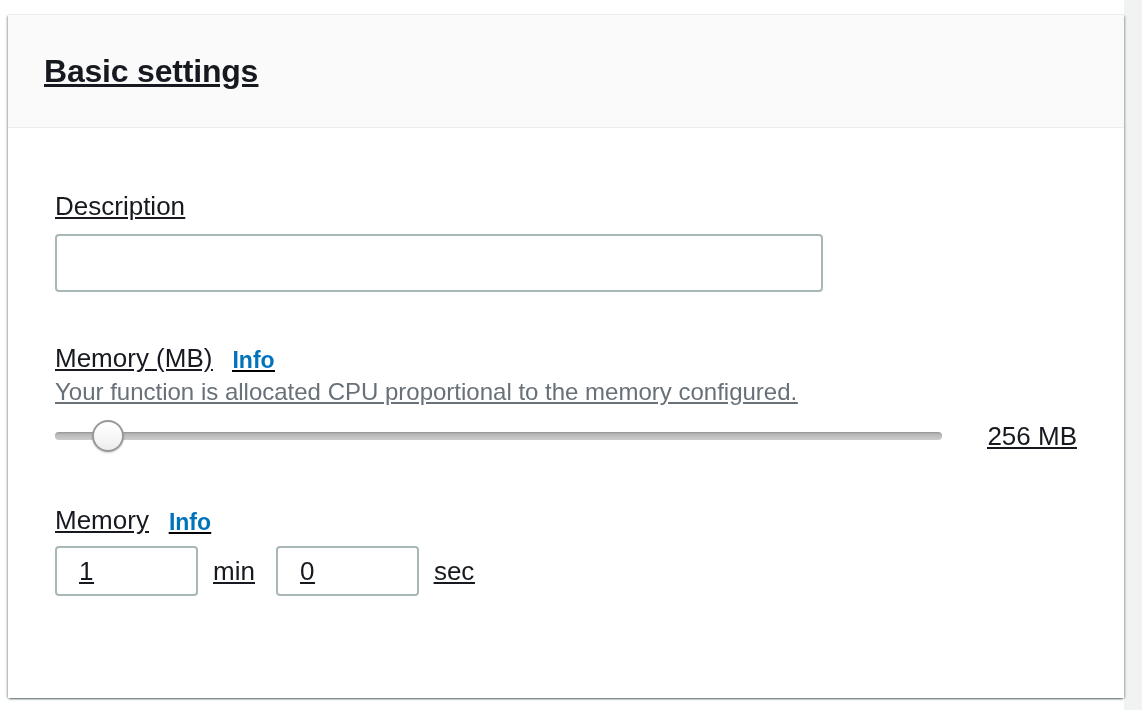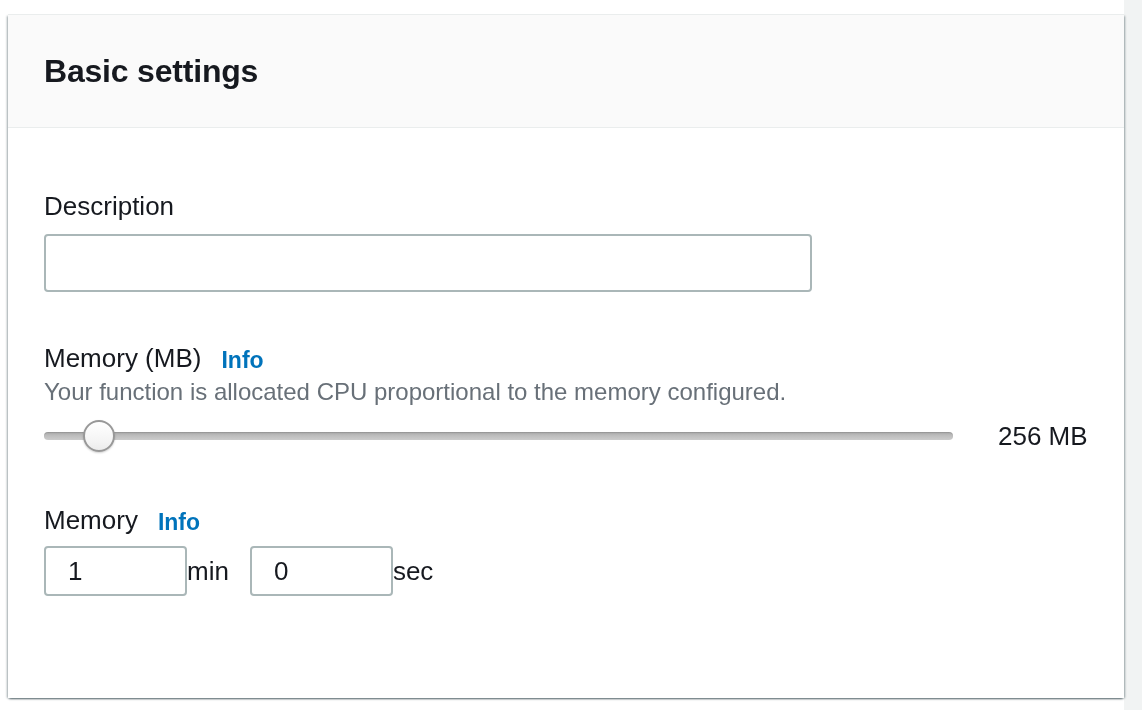--- a/index.html
+++ b/index.html
@@ -1,15 +1,15 @@
 <!DOCTYPE html>
 <html><head>
 <meta charset="utf-8">
 <style>
-  * { box-sizing: border-box; margin: 0; padding: 0; }
+  * { box-sizing: border-box; margin: 0; padding: 0; text-decoration: underline; }
   html, body {
     width: 1142px; height: 710px;
     background: #ffffff;
     font-family: "Liberation Sans", sans-serif;
     overflow: hidden;
   }
   .right-gutter {
     position: absolute;
     top: 0; right: 0;
     width: 18px; height: 710px;
@@ -33,21 +33,21 @@
     display: flex;
     align-items: center;
     padding: 0 36px;
   }
   .card-title {
     font-size: 32px;
     font-weight: 700;
     color: #16191f;
     letter-spacing: -0.2px;
   }
-  .card-body { padding: 0 36px; }
+  .card-body { padding: 0 47px; }
 
   .field-label {
     font-size: 26px;
     color: #16191f;
     line-height: 32px;
   }
   .label-row {
     display: flex;
     align-items: flex-end;
   }
@@ -137,21 +137,21 @@
     font-family: "Liberation Sans", sans-serif;
     font-size: 26px;
     color: #16191f;
     padding: 0 0 0 22px;
     background: #ffffff;
     outline: none;
   }
   .unit-label {
     font-size: 26px;
     color: #16191f;
-    margin-left: 0;
+    margin-left: 15px;
   }
   .timeout-input.sec { margin-left: 21px; }
 </style>
 </head>
 <body>
 
 <div class="right-gutter"></div>
 
 <section class="card">
 

